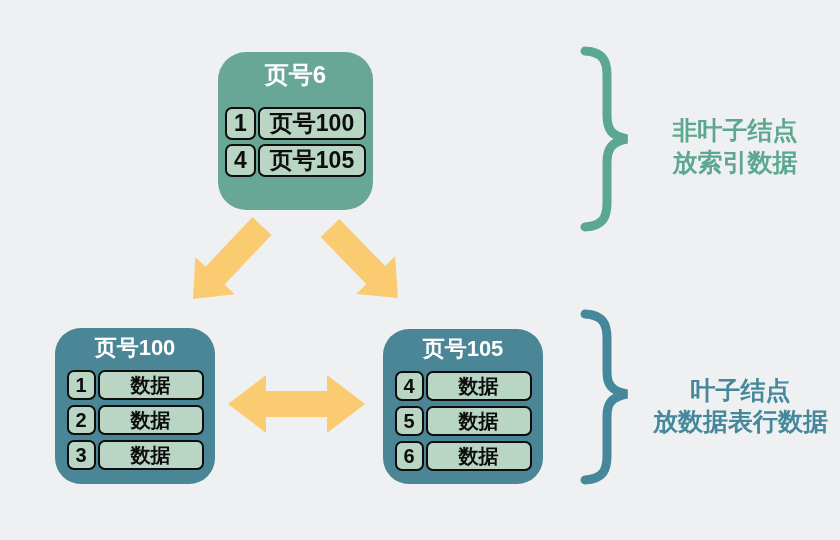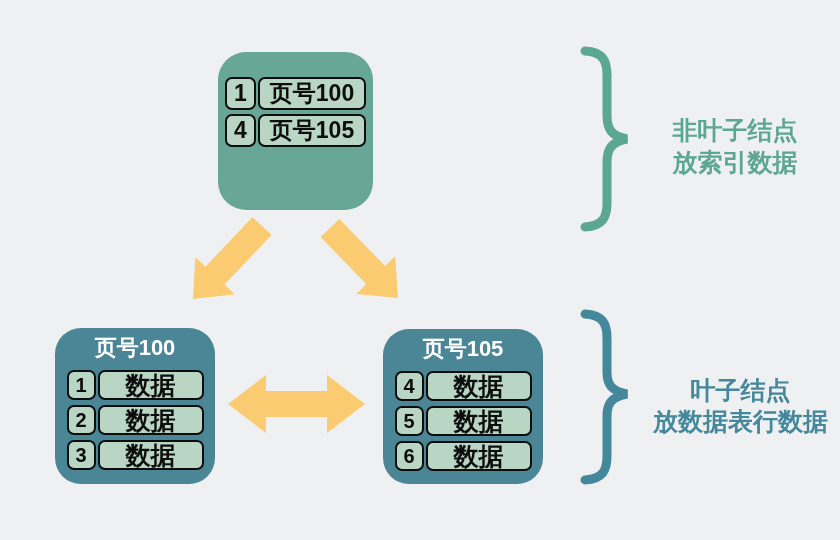--- a/index.html
+++ b/index.html
@@ -49,21 +49,21 @@
     background:#b9d5c3;
     border:2.5px solid #0d0d0d;
     border-radius:7px;
     color:#0d0d0d;font-weight:bold;
     display:flex;align-items:center;justify-content:center;
     white-space:nowrap;
   }
   .node-root .kbox{width:31px;height:33px;font-size:23px;}
   .node-root .vbox{width:108px;height:33px;font-size:23px;}
   .node-leaf .kbox{width:29px;height:30px;font-size:20px;}
-  .node-leaf .vbox{width:106px;height:30px;font-size:25px;}
+  .node-leaf .vbox{width:106px;height:30px;font-size:20px;}
   
   .annotation{
     position:absolute;
     font-weight:bold;font-size:25px;
     text-align:center;white-space:nowrap;
   }
   .annotation-top{
     left:625px;top:114px;width:220px;
     line-height:32px;color:#5ca78f;
   }
@@ -84,20 +84,21 @@
     <polygon fill="#facb70" points="320.7,237.1 366.4,284.2 356.3,293.9 398,298 395.1,256.3 385.0,266.0 339.3,218.9"></polygon>
 
     <polygon fill="#facb70" points="228,404 266,375 266,391 327,391 327,375 365,404 327,433 327,417 266,417 266,433"></polygon>
 
     <path d="M 585,51 C 603,52 607,61 607,75 L 607,115 C 607,129 611,136 627,139 C 611,142 607,149 607,163 L 607,203 C 607,217 603,226 585,227" fill="none" stroke="#5ca78f" stroke-width="9" stroke-linecap="round"></path>
 
     <path d="M 585,314 C 603,315 607,324 607,338 L 607,372 C 607,384 611,391 627,394 C 611,397 607,404 607,416 L 607,456 C 607,470 603,479 585,480" fill="none" stroke="#45889b" stroke-width="9" stroke-linecap="round"></path>
   </svg>
 
   <div class="node node-root">
+    <div class="node-title">页号6</div>
     <div class="rows">
       <div class="row">
         <span class="cell kbox">1</span>
         <span class="cell vbox">页号100</span>
       </div>
       <div class="row">
         <span class="cell kbox">4</span>
         <span class="cell vbox">页号105</span>
       </div>
     </div>

